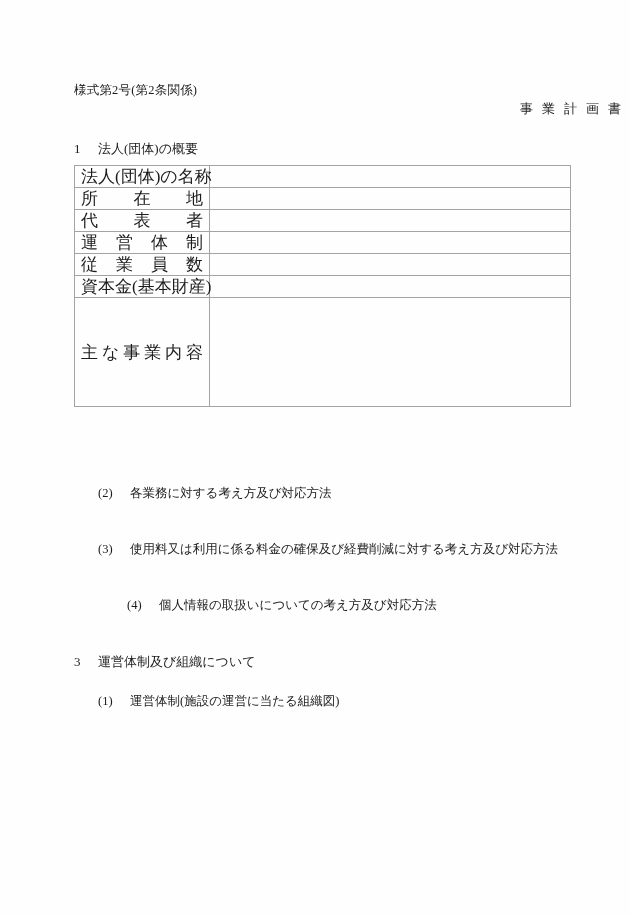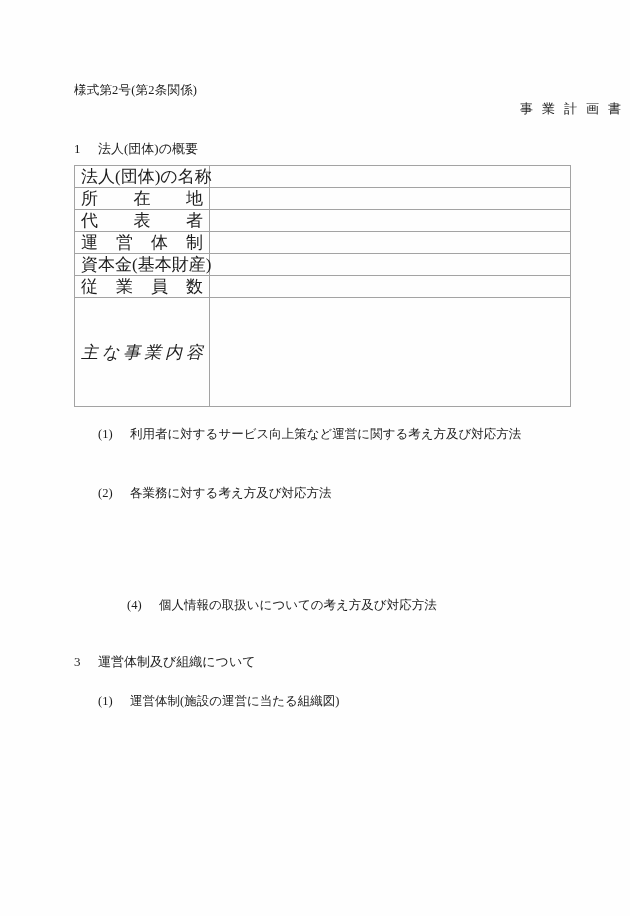--- a/index.html
+++ b/index.html
@@ -92,21 +92,20 @@
     height: 21px;
   }
   .info-table td.value {
     width: 360px;
   }
   .info-table tr.tall td {
     height: 108px;
   }
   .info-table tr.tall td.label {
     vertical-align: middle;
-    font-style: italic;
   }
 
   
   .dist {
     display: block;
     text-align: justify;
     text-align-last: justify;
     text-justify: inter-character;
     white-space: nowrap;
     line-height: 19px;
@@ -146,48 +145,48 @@
         <td class="value"></td>
       </tr>
       <tr>
         <td class="label">
           <span class="dist">運営体制</span>
         </td>
         <td class="value"></td>
       </tr>
       <tr>
         <td class="label">
-          <span class="dist">資本金(基本財産)</span>
+          <span class="dist">従業員数</span>
         </td>
         <td class="value"></td>
       </tr>
       <tr>
         <td class="label">
-          <span class="dist">従業員数</span>
+          <span class="dist">資本金(基本財産)</span>
         </td>
         <td class="value"></td>
       </tr>
       <tr class="tall">
         <td class="label">
           <span class="dist">主な事業内容</span>
         </td>
         <td class="value"></td>
       </tr>
     </tbody>
   </table>
 
 
-  <div class="subitem" style="top:426px;">
-    <span class="lbl">(1)</span><span>利用者に対するサービス向上策など運営に関する考え方及び対応方法</span>
-  </div>
 
   <div class="subitem" style="top:485px;">
     <span class="lbl">(2)</span><span>各業務に対する考え方及び対応方法</span>
   </div>
 
+  <div class="subitem" style="top:541px;">
+    <span class="lbl">(3)</span><span>使用料又は利用に係る料金の確保及び経費削減に対する考え方及び対応方法</span>
+  </div>
 
   <div class="subitem" style="top:597px;margin-left:29px;">
     <span class="lbl">(4)</span><span>個人情報の取扱いについての考え方及び対応方法</span>
   </div>
 
   <div class="section-heading" style="top:653px;">
     <span class="num">3</span><span>運営体制及び組織について</span>
   </div>
 
   <div class="subitem" style="top:673px;margin-top:20px;">

